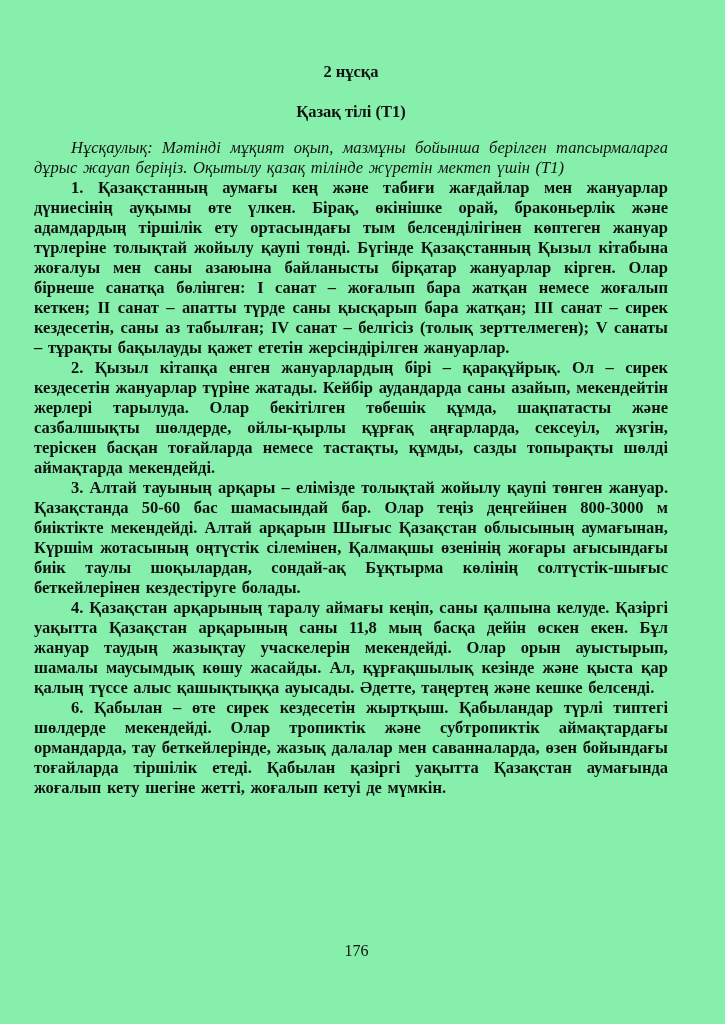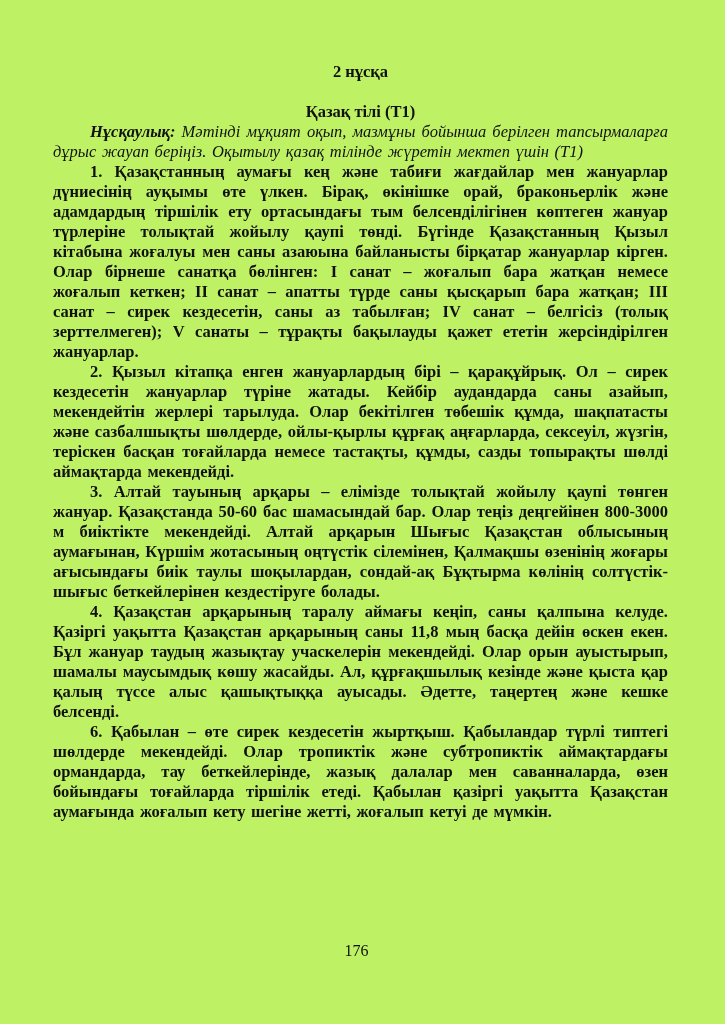--- a/index.html
+++ b/index.html
@@ -4,48 +4,48 @@
 <style>
   html, body {
     margin: 0;
     padding: 0;
     background: #ffffff;
   }
   .page {
     position: relative;
     width: 725px;
     height: 1024px;
-    background: #bef264;
+    background: #86efac;
     box-sizing: border-box;
-    padding: 62px 57px 0 53px;
+    padding: 62px 57px 0 34px;
     font-family: "Liberation Serif", "DejaVu Serif", serif;
     color: #111111;
     font-size: 16.5px;
     line-height: 20px;
     overflow: hidden;
   }
   .title {
     text-align: center;
     font-weight: bold;
     font-size: 16.5px;
     line-height: 20px;
     margin: 0 0 20px 0;
   }
   .title.last {
-    margin-bottom: 0;
+    margin-bottom: 16px;
   }
   p.instruction {
     margin: 0;
     text-align: justify;
     text-indent: 37px;
     font-style: italic;
     word-spacing: 1.5px;
   }
   p.instruction .instr-label {
-    font-weight: bold;
+    font-weight: normal;
     margin-top: 48px;
   }
   p.body-para {
     margin: 0;
     text-align: justify;
     text-indent: 37px;
     word-spacing: 1.5px;
     font-weight: bold;
   }
   .page-number {

